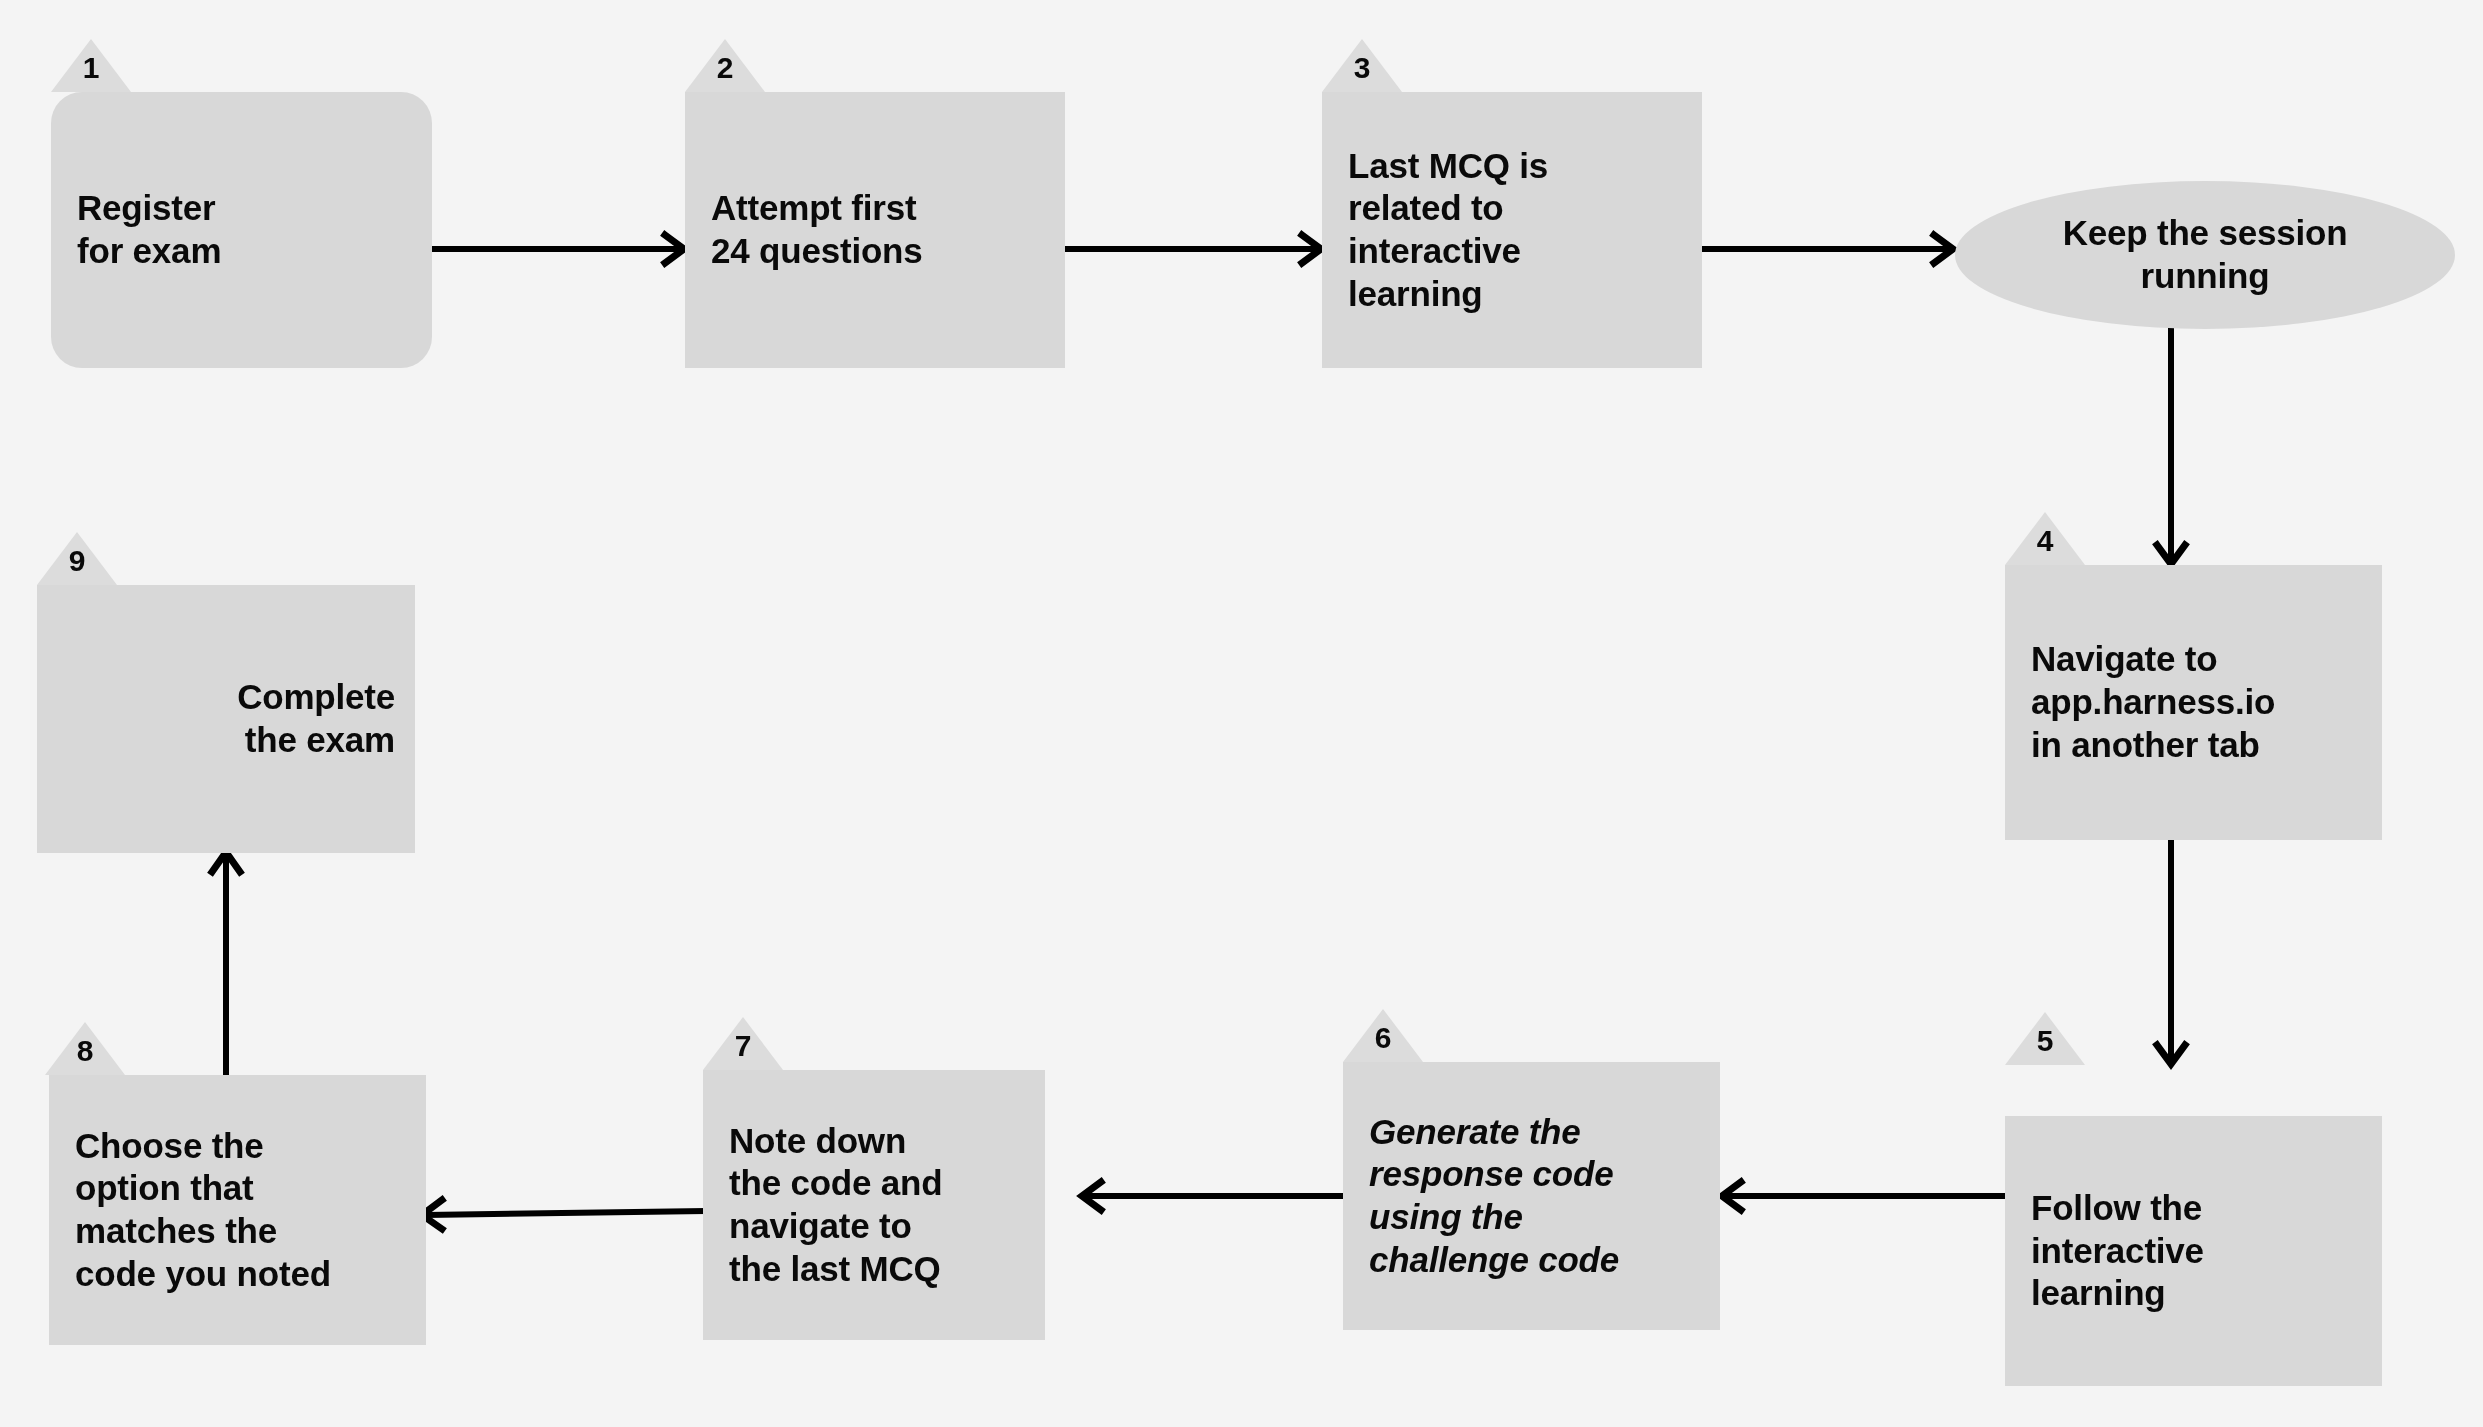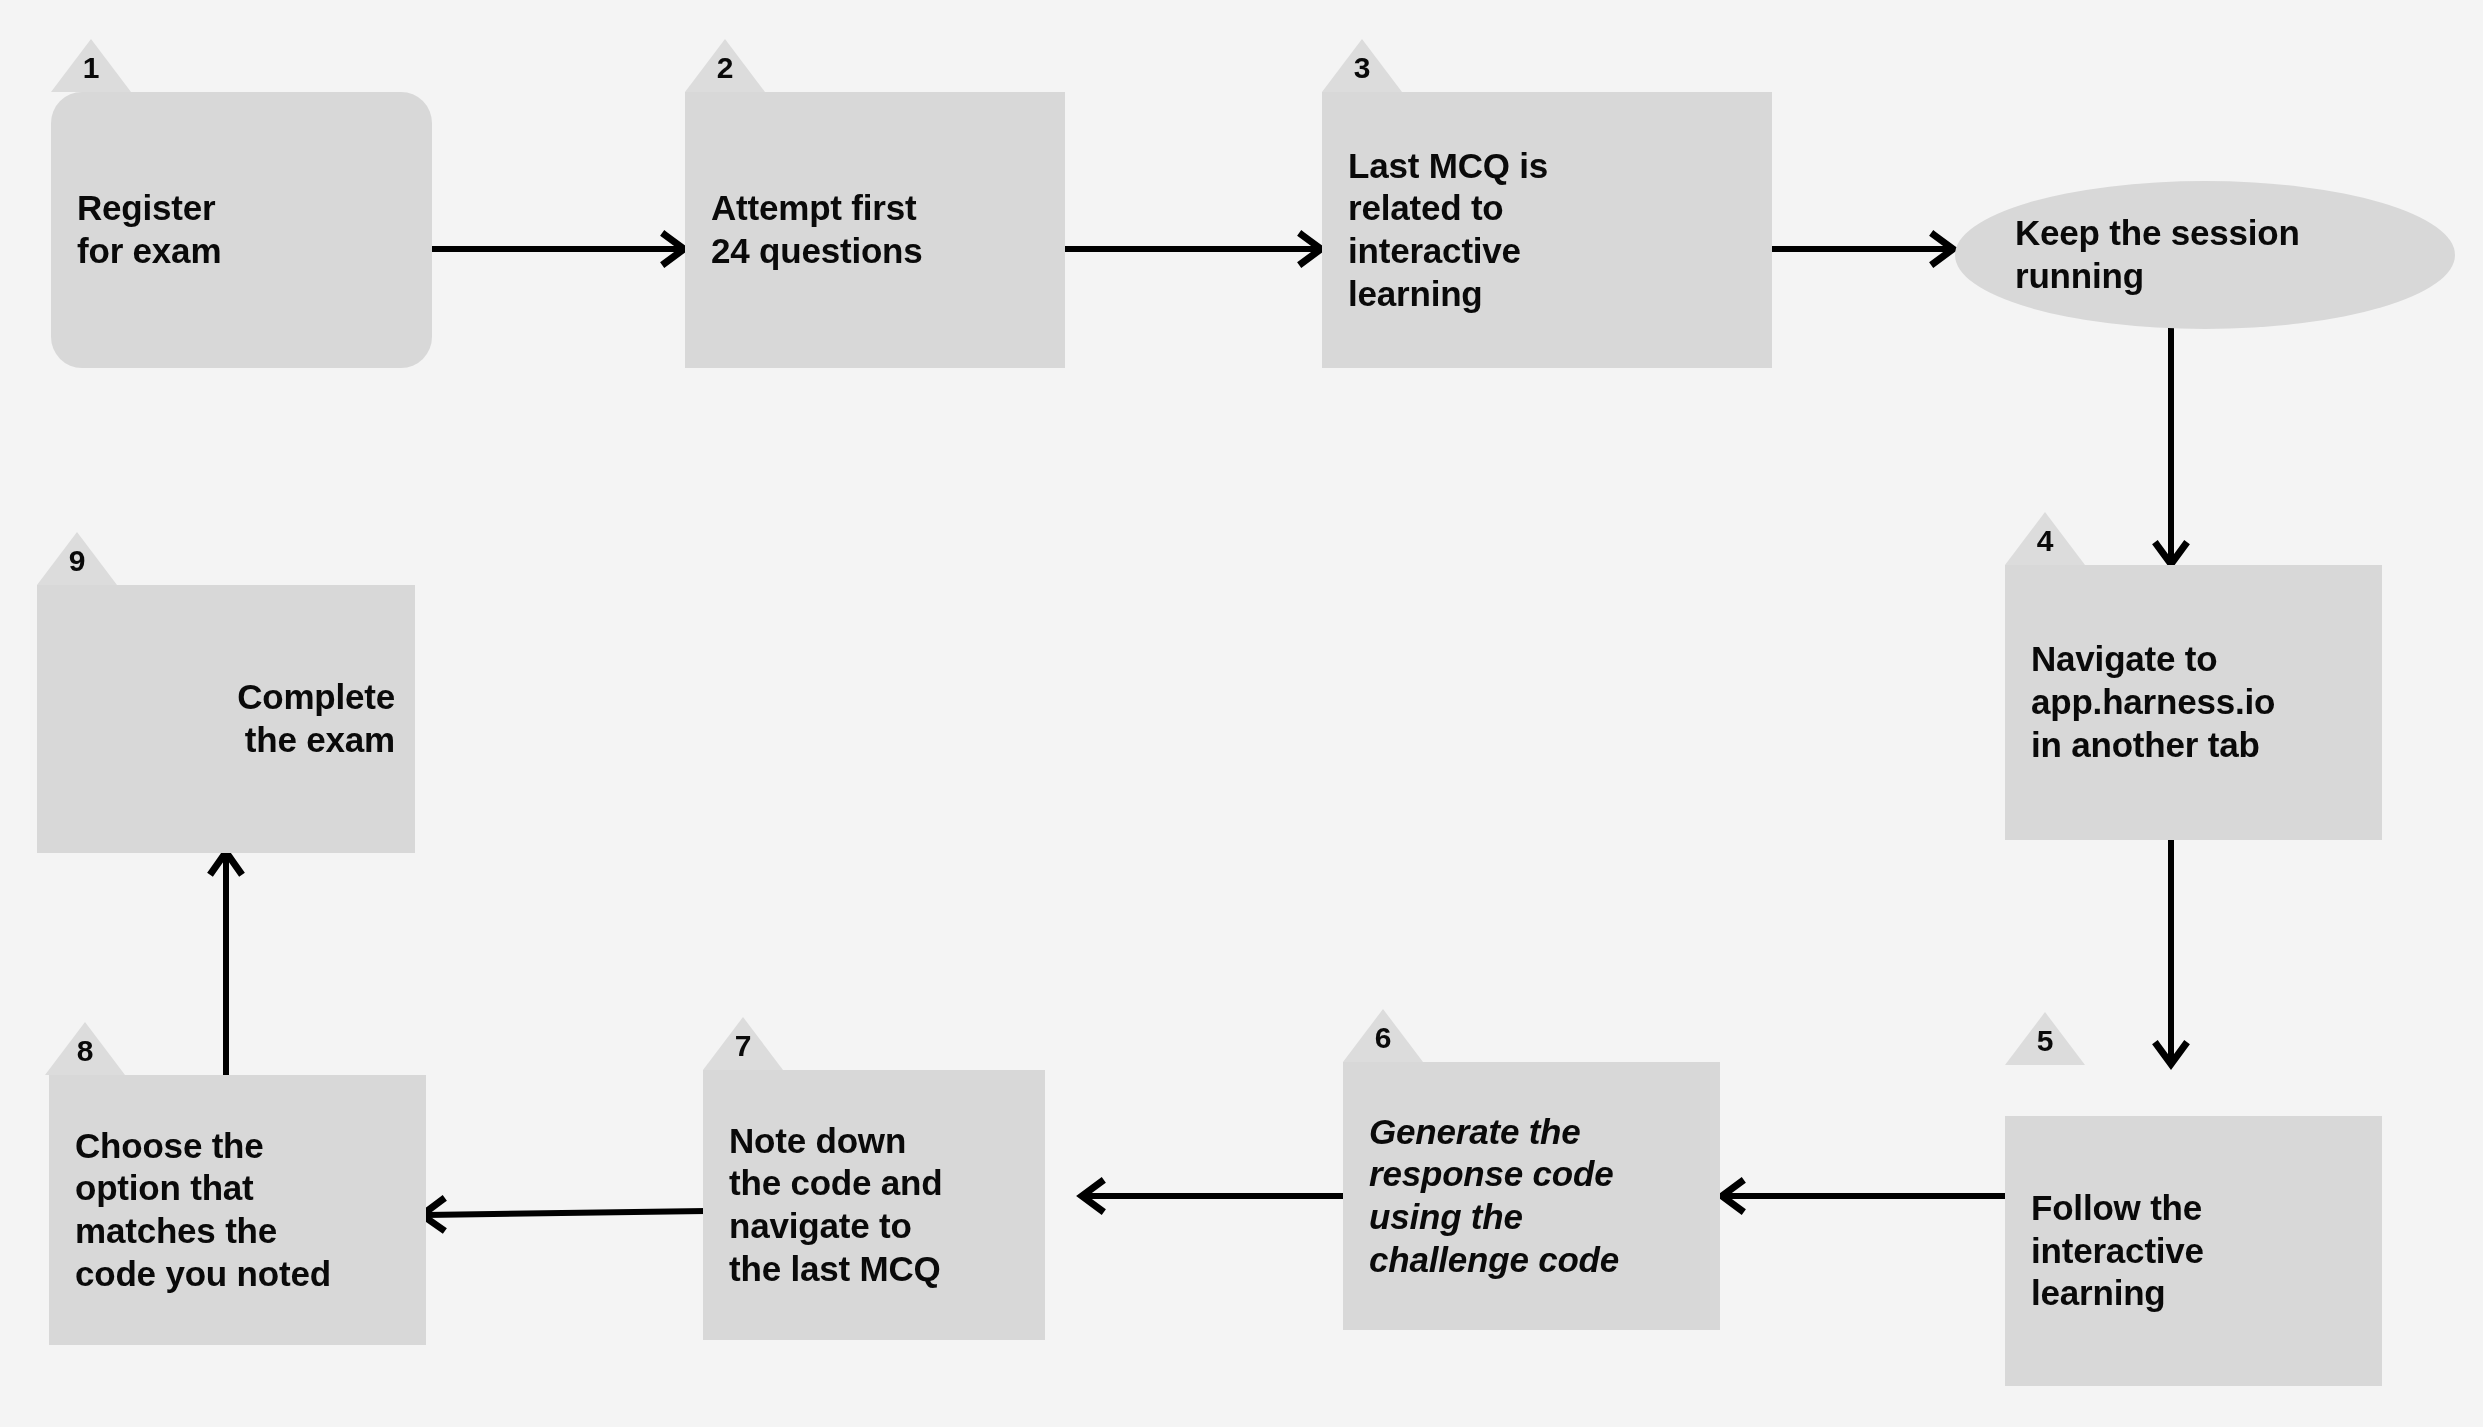--- a/index.html
+++ b/index.html
@@ -37,20 +37,21 @@
     text-align: right;
     padding: 0 20px;
   }
   .ellipse {
     position: absolute;
     box-sizing: border-box;
     background: #d8d8d8;
     border-radius: 50%;
     display: flex;
     align-items: center;
+    text-align: center;
   }
   .ellipse .node-label {
     font-weight: bold;
     color: #0a0a0a;
     font-size: 35px;
     line-height: 1.22;
     letter-spacing: -0.2px;
     padding: 0 60px;
     width: 100%;
     box-sizing: border-box;
@@ -171,21 +172,21 @@
   </div>
   <div class="node" style="left:685px; top:92px; width:380px; height:276px;">
     <div class="node-label">Attempt first
 24 questions</div>
   </div>
 
   <div class="badge" style="left:1322px; top:39px;">
     <div class="tri"></div>
     <div class="badge-num">3</div>
   </div>
-  <div class="node" style="left:1322px; top:92px; width:450px; height:276px;">
+  <div class="node" style="left:1322px; top:92px; width:380px; height:276px;">
     <div class="node-label">Last MCQ is
 related to
 interactive
 learning</div>
   </div>
 
   <div class="ellipse" style="left:1955px; top:181px; width:500px; height:148px;">
     <div class="node-label">Keep the session
 running</div>
   </div>

